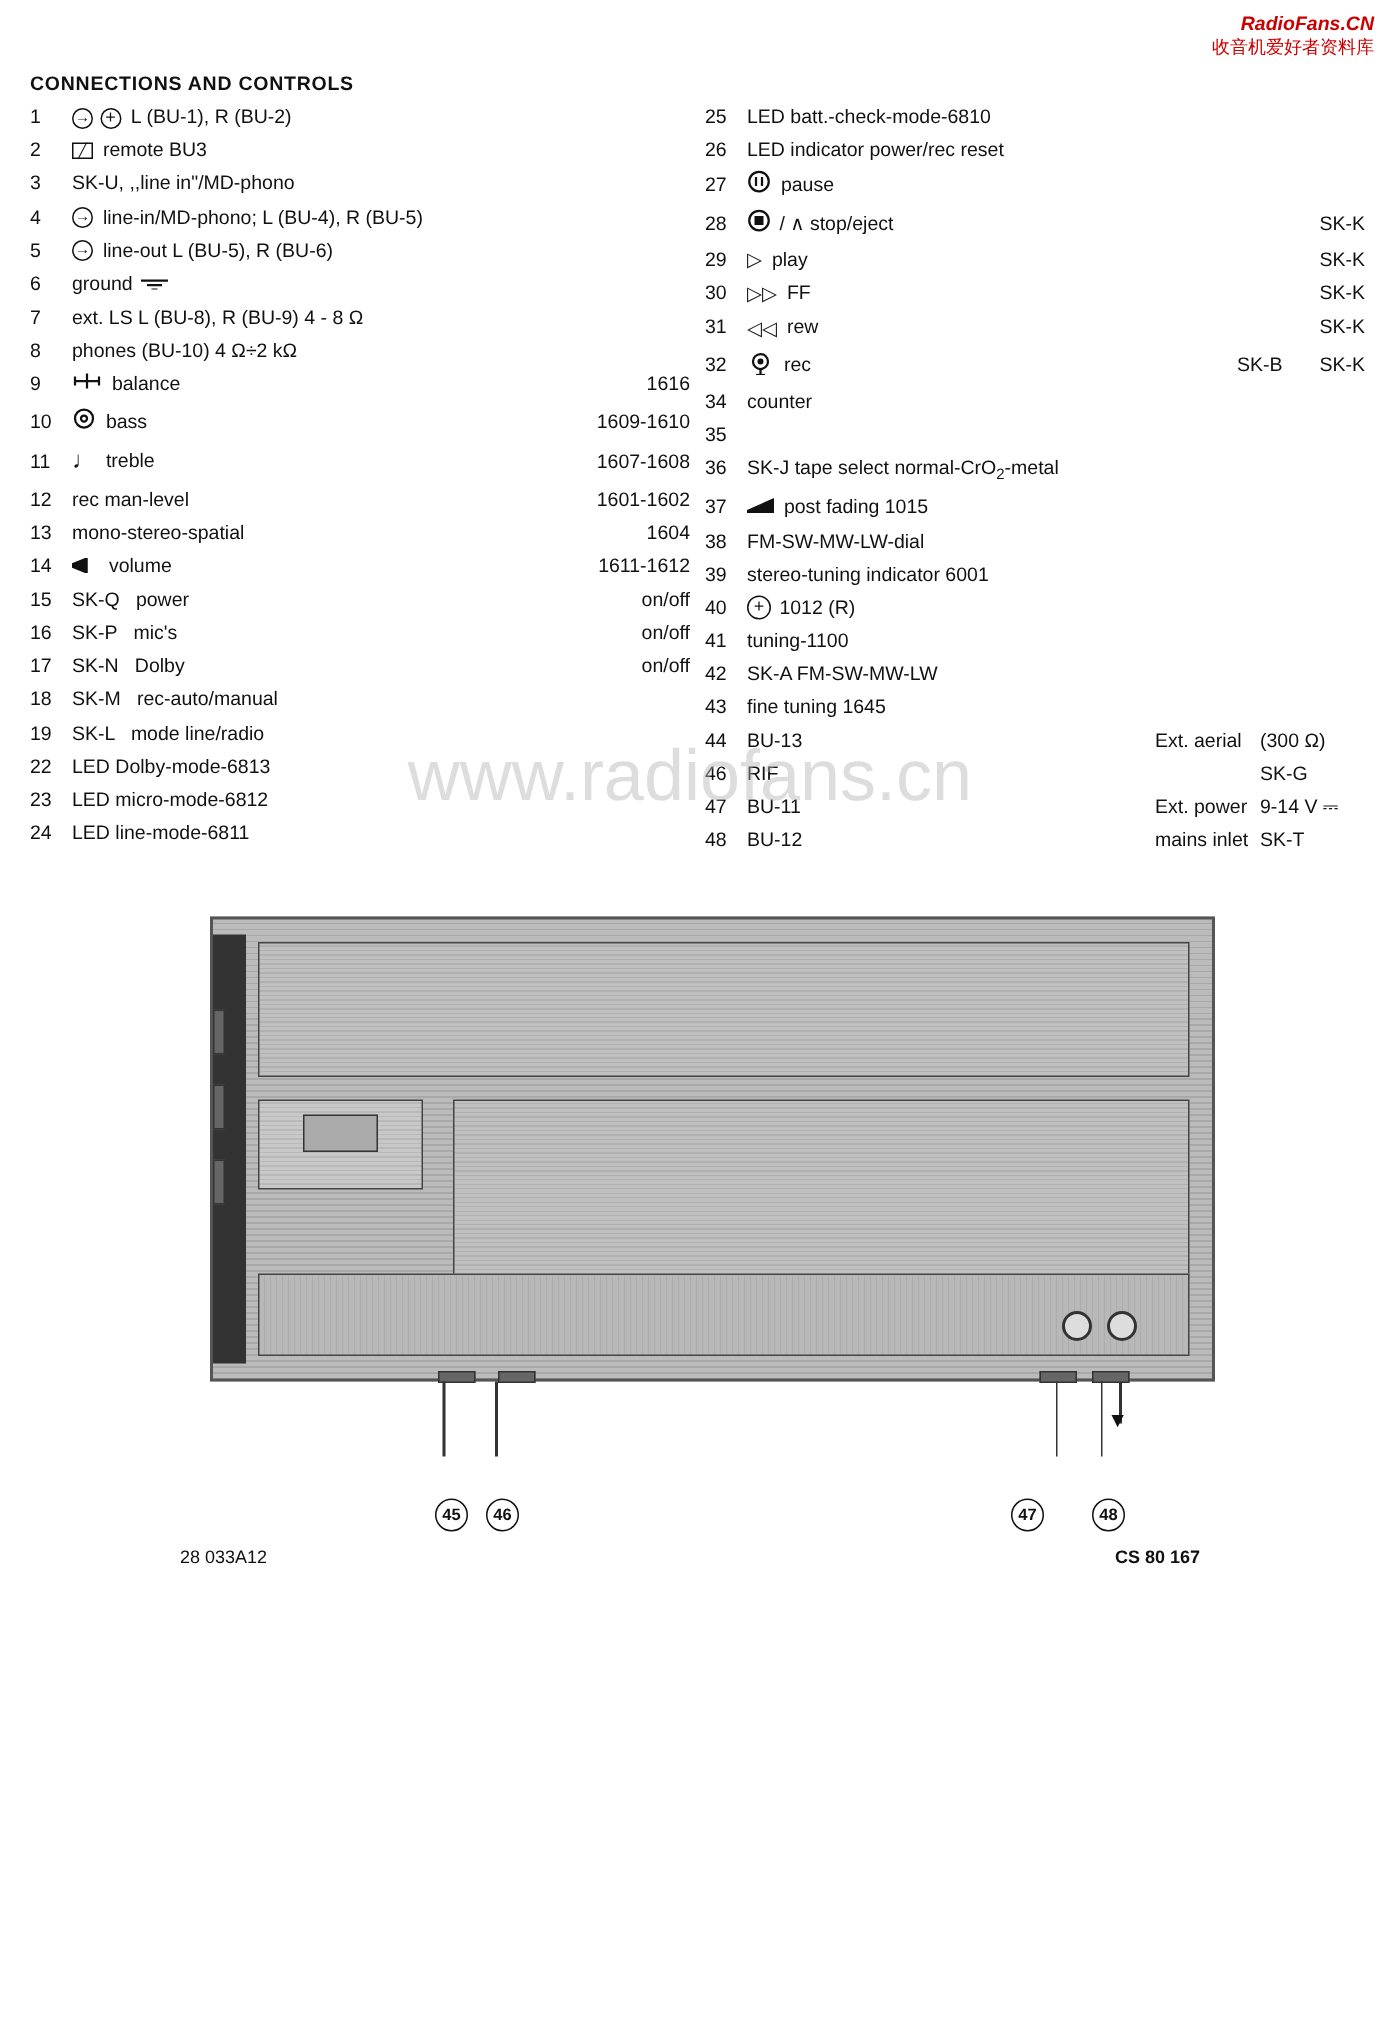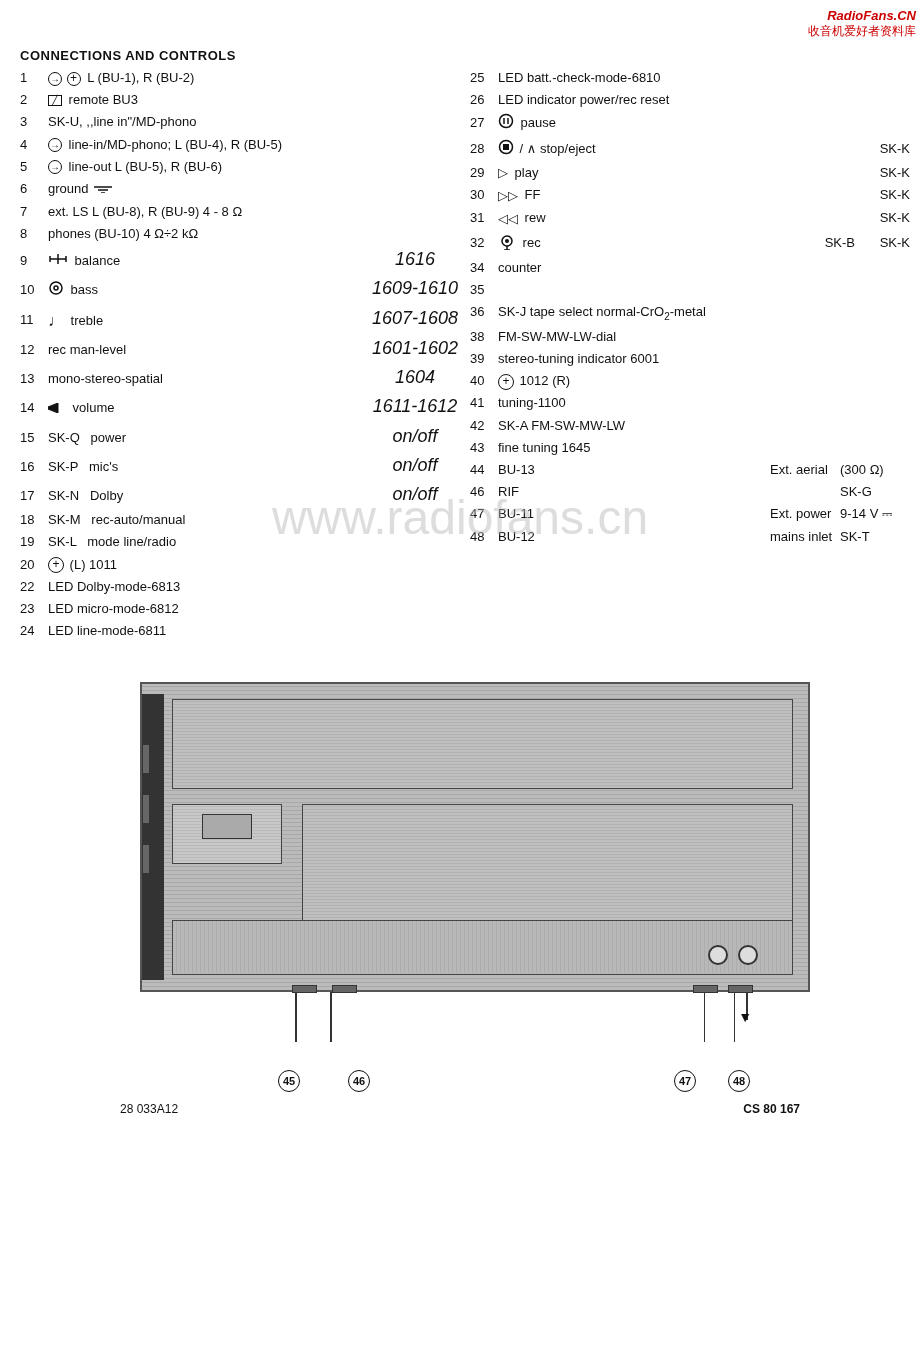--- a/index.html
+++ b/index.html
@@ -65,23 +65,22 @@
       text-align: left;
     }
 
     .item-content {
       flex: 1;
       font-size: 13px;
     }
 
     .item-code {
       width: 90px;
-      text-align: center;
-      font-size: 18px;
-      font-style: italic;
+      text-align: right;
+      font-size: 13px;
     }
 
     .item-code2 {
       width: 55px;
       text-align: right;
       font-size: 13px;
     }
 
     .item-code3 {
       width: 70px;
@@ -271,27 +270,20 @@
     <div class="item-row">
       <span class="item-num">18</span>
       <span class="item-content">SK-M &nbsp; rec-auto/manual</span>
     </div>
 
     <div class="item-row">
       <span class="item-num">19</span>
       <span class="item-content">SK-L &nbsp; mode line/radio</span>
     </div>
 
-    <div class="item-row">
-      <span class="item-num">20</span>
-      <span class="item-content">
-        <span style="display:inline-block;width:16px;height:16px;border:1.5px solid #111;border-radius:50%;text-align:center;line-height:13px;font-size:12px;vertical-align:middle;margin-right:2px;">+</span>
-        (L) 1011
-      </span>
-    </div>
 
     <div class="item-row">
       <span class="item-num">22</span>
       <span class="item-content">LED Dolby-mode-6813</span>
     </div>
 
     <div class="item-row">
       <span class="item-num">23</span>
       <span class="item-content">LED micro-mode-6812</span>
     </div>
@@ -394,20 +386,31 @@
 
     <div class="item-row">
       <span class="item-num">35</span>
     </div>
 
     <div class="item-row">
       <span class="item-num">36</span>
       <span class="item-content">SK-J tape select normal-CrO<sub class="sub2">2</sub>-metal</span>
     </div>
 
+    <div class="item-row">
+      <span class="item-num">37</span>
+      <span class="item-content">
+        <span style="display:inline-block;vertical-align:middle;margin-right:3px;">
+          <svg width="18" height="10" viewBox="0 0 18 10">
+              <polygon points="0,8 18,0 18,10 0,10" fill="#111"></polygon>
+            </svg>
+        </span>
+        post fading 1015
+      </span>
+    </div>
 
     <div class="item-row">
       <span class="item-num">38</span>
       <span class="item-content">FM-SW-MW-LW-dial</span>
     </div>
 
     <div class="item-row">
       <span class="item-num">39</span>
       <span class="item-content">stereo-tuning indicator 6001</span>
     </div>
@@ -507,21 +510,21 @@
       <div style="position:absolute;bottom:-3px;right:90px;width:25px;height:8px;background:#666;border:1px solid #333;"></div>
       <div style="position:absolute;bottom:-3px;right:55px;width:25px;height:8px;background:#666;border:1px solid #333;"></div>
 
     </div>
 
     <div style="position:absolute;bottom:0px;left:185px;width:1.5px;height:50px;background:#333;"></div>
     <div style="position:absolute;bottom:0px;left:220px;width:1.5px;height:50px;background:#333;"></div>
     <div style="position:absolute;bottom:0px;right:105px;width:1.5px;height:50px;background:#333;"></div>
     <div style="position:absolute;bottom:0px;right:75px;width:1.5px;height:50px;background:#333;"></div>
 
-    <div style="position:absolute;bottom:-50px;left:168px;display:flex;gap:48px;">
+    <div style="position:absolute;bottom:-50px;left:180px;display:flex;gap:12px;">
       <div style="display:flex;align-items:center;justify-content:center;width:22px;height:22px;border:1.5px solid #111;border-radius:50%;font-size:11px;font-weight:bold;background:#fff;">45</div>
       <div style="display:flex;align-items:center;justify-content:center;width:22px;height:22px;border:1.5px solid #111;border-radius:50%;font-size:11px;font-weight:bold;background:#fff;">46</div>
     </div>
     <div style="position:absolute;bottom:-50px;right:60px;display:flex;gap:32px;">
       <div style="display:flex;align-items:center;justify-content:center;width:22px;height:22px;border:1.5px solid #111;border-radius:50%;font-size:11px;font-weight:bold;background:#fff;">47</div>
       <div style="display:flex;align-items:center;justify-content:center;width:22px;height:22px;border:1.5px solid #111;border-radius:50%;font-size:11px;font-weight:bold;background:#fff;">48</div>
     </div>
 
   </div>
 

